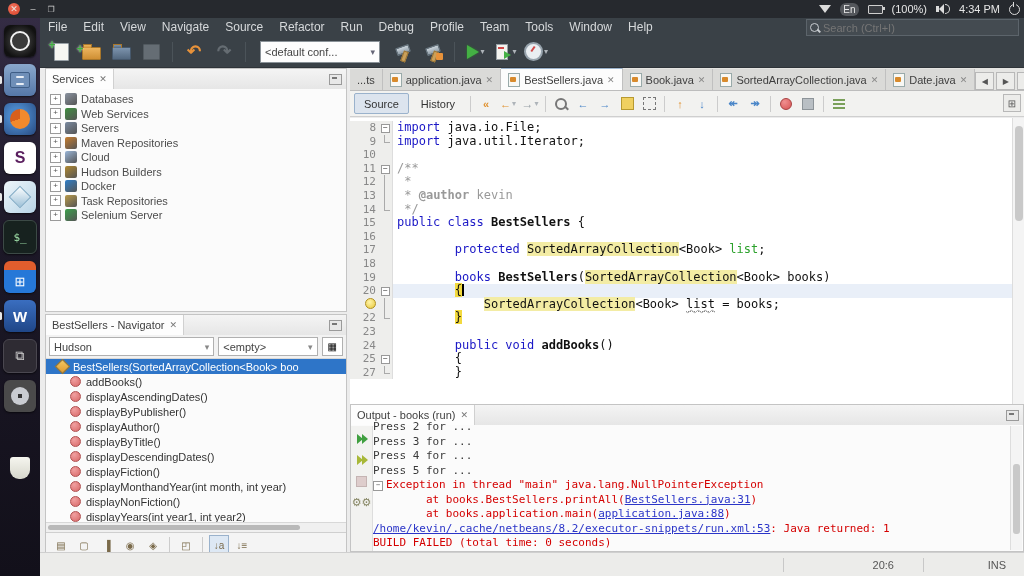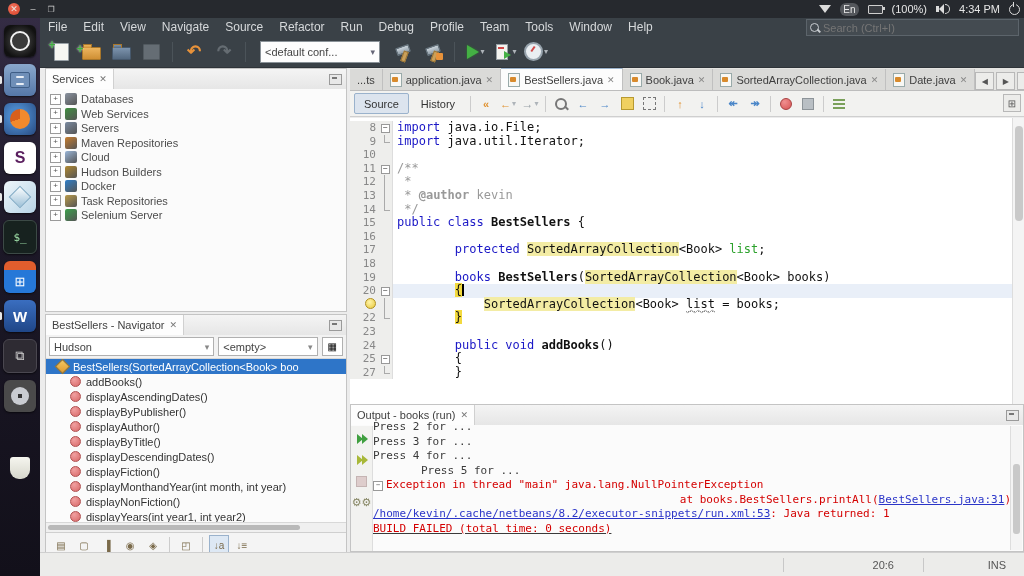--- a/index.html
+++ b/index.html
@@ -637,25 +637,26 @@
           <span class="stop2"></span>
         </div>
         <div class="os-btn">
           <span class="gears">⚙⚙</span>
         </div>
       </div>
     <div id="out-body" style="margin-top: -6px;">
         <div style="white-space: pre;"><span>Press 2 for ...</span></div>
         <div style="white-space: pre;"><span>Press 3 for ...</span></div>
         <div style="white-space: pre;"><span>Press 4 for ...</span></div>
-        <div style="white-space: pre; margin-left: 48px;"><span>Press 5 for ...</span></div>
+        <div style="white-space: pre;"><span>Press 5 for ...</span></div>
         <div style="white-space: pre;"><span class="ofold">−</span><span class="o-err">Exception in thread "main" java.lang.NullPointerException</span></div>
-        <div style="white-space: pre; text-align: right;"><span class="o-err">        at books.BestSellers.printAll(</span><span class="o-lnk">BestSellers.java:31</span><span class="o-err">)</span></div>
+        <div style="white-space: pre;"><span class="o-err">        at books.BestSellers.printAll(</span><span class="o-lnk">BestSellers.java:31</span><span class="o-err">)</span></div>
+        <div style="white-space: pre;"><span class="o-err">        at books.application.main(</span><span class="o-lnk">application.java:88</span><span class="o-err">)</span></div>
         <div style="white-space: pre;"><span class="o-lnk">/home/kevin/.cache/netbeans/8.2/executor-snippets/run.xml:53</span><span class="o-err">: Java returned: 1</span></div>
-        <div style="white-space: pre; text-decoration: underline;"><span class="o-err">BUILD FAILED (total time: 0 seconds)</span></div>
+        <div style="white-space: pre;"><span class="o-err">BUILD FAILED (total time: 0 seconds)</span></div>
       </div>
     <div id="out-vscroll">
         <div class="thumb"></div>
       </div>
   </div>
 
   <div id="statusbar">
     <span class="sb-div sb-d1"></span>
     <span id="sb-pos">20:6</span>
     <span class="sb-div sb-d2"></span>

